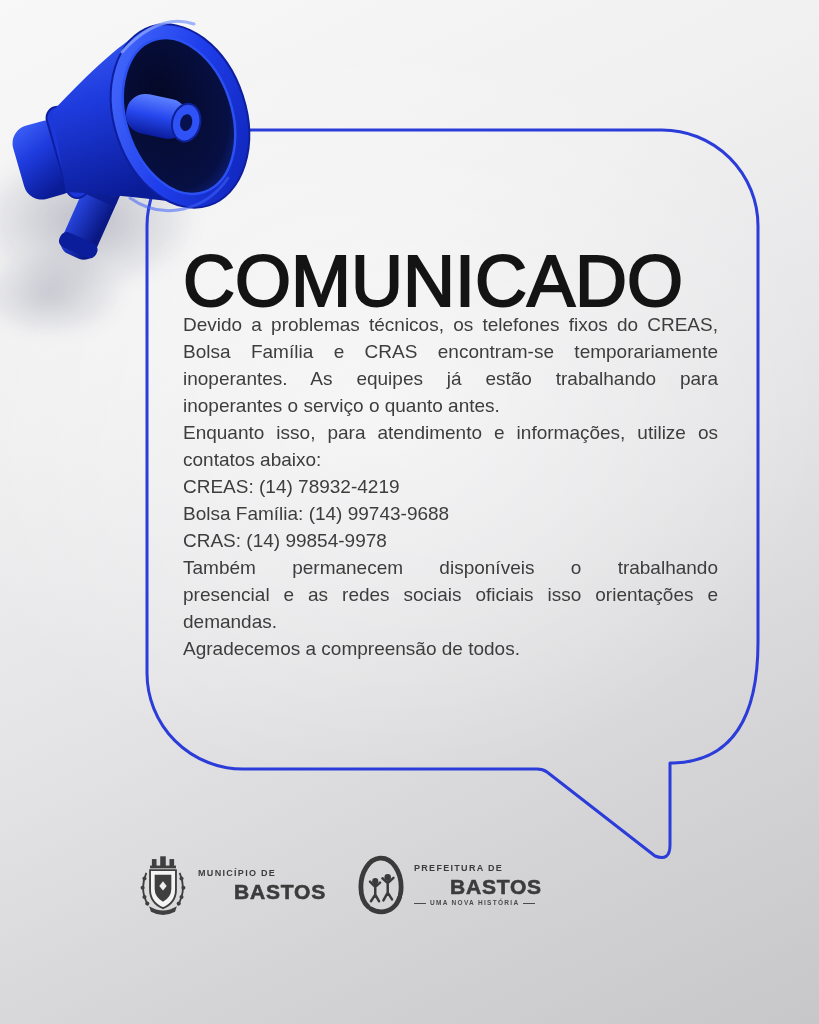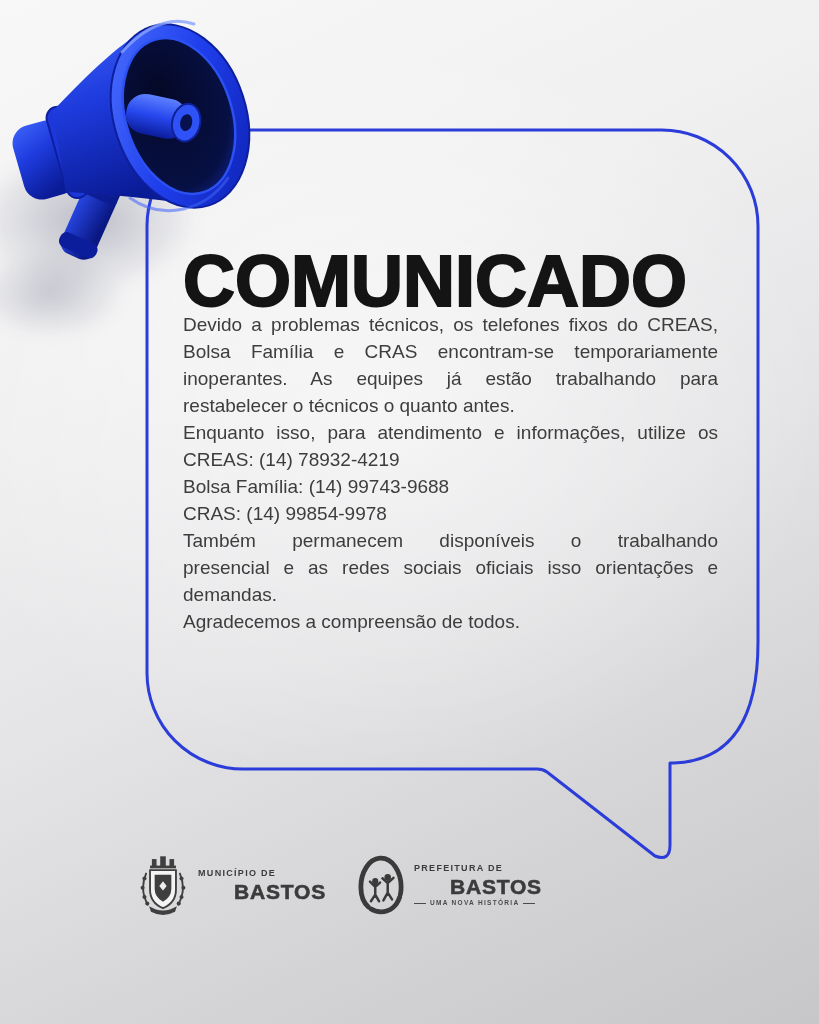--- a/index.html
+++ b/index.html
@@ -20,21 +20,21 @@
       radial-gradient(ellipse 45% 40% at 38% 50%,rgba(40,45,80,.28),rgba(40,45,80,0) 70%),
       radial-gradient(ellipse 30% 25% at 28% 78%,rgba(40,45,80,.22),rgba(40,45,80,0) 70%);
     filter:blur(7px);
   }
   .bubble-svg,.megaphone-svg{position:absolute;left:0;top:0;}
   .content{
     position:absolute;left:183px;top:252px;width:535px;
     color:#3d3d3d;font-size:19px;line-height:27px;
   }
   .content h1{
-    margin:0;font-size:72px;line-height:59px;font-weight:bold;
+    margin:0;font-size:72px;line-height:59px;font-weight:normal;
     color:#141414;-webkit-text-stroke:2px #141414;letter-spacing:0;white-space:nowrap;
   }
   .block{}
   .line{width:535px;}
   .j{text-align:justify;text-align-last:justify;}
   .footer{
     position:absolute;left:0;top:853px;width:680px;
     display:flex;justify-content:center;align-items:center;gap:32px;
   }
   .logo-group{display:flex;align-items:center;gap:10px;color:#3b3b3b;}
@@ -111,25 +111,26 @@
     </g>
   </svg>
 
   <div class="content">
     <h1>COMUNICADO</h1>
 
     <div class="block">
       <div class="line j">Devido a problemas técnicos, os telefones fixos do CREAS,</div>
       <div class="line j">Bolsa Família e CRAS encontram-se temporariamente</div>
       <div class="line j">inoperantes. As equipes já estão trabalhando para</div>
-      <div class="line">restabelecer o técnicos o quanto antes.</div>
+      <div class="line">inoperantes o serviço o quanto antes.</div>
     </div>
 
     <div class="block">
       <div class="line j">Enquanto isso, para atendimento e informações, utilize os</div>
+      <div class="line">contatos abaixo:</div>
     </div>
 
     <div class="block">
       <div class="line">CREAS: (14) 78932-4219</div>
       <div class="line">Bolsa Família: (14) 99743-9688</div>
       <div class="line">CRAS: (14) 99854-9978</div>
     </div>
 
     <div class="block">
       <div class="line j">Também permanecem disponíveis o trabalhando</div>

